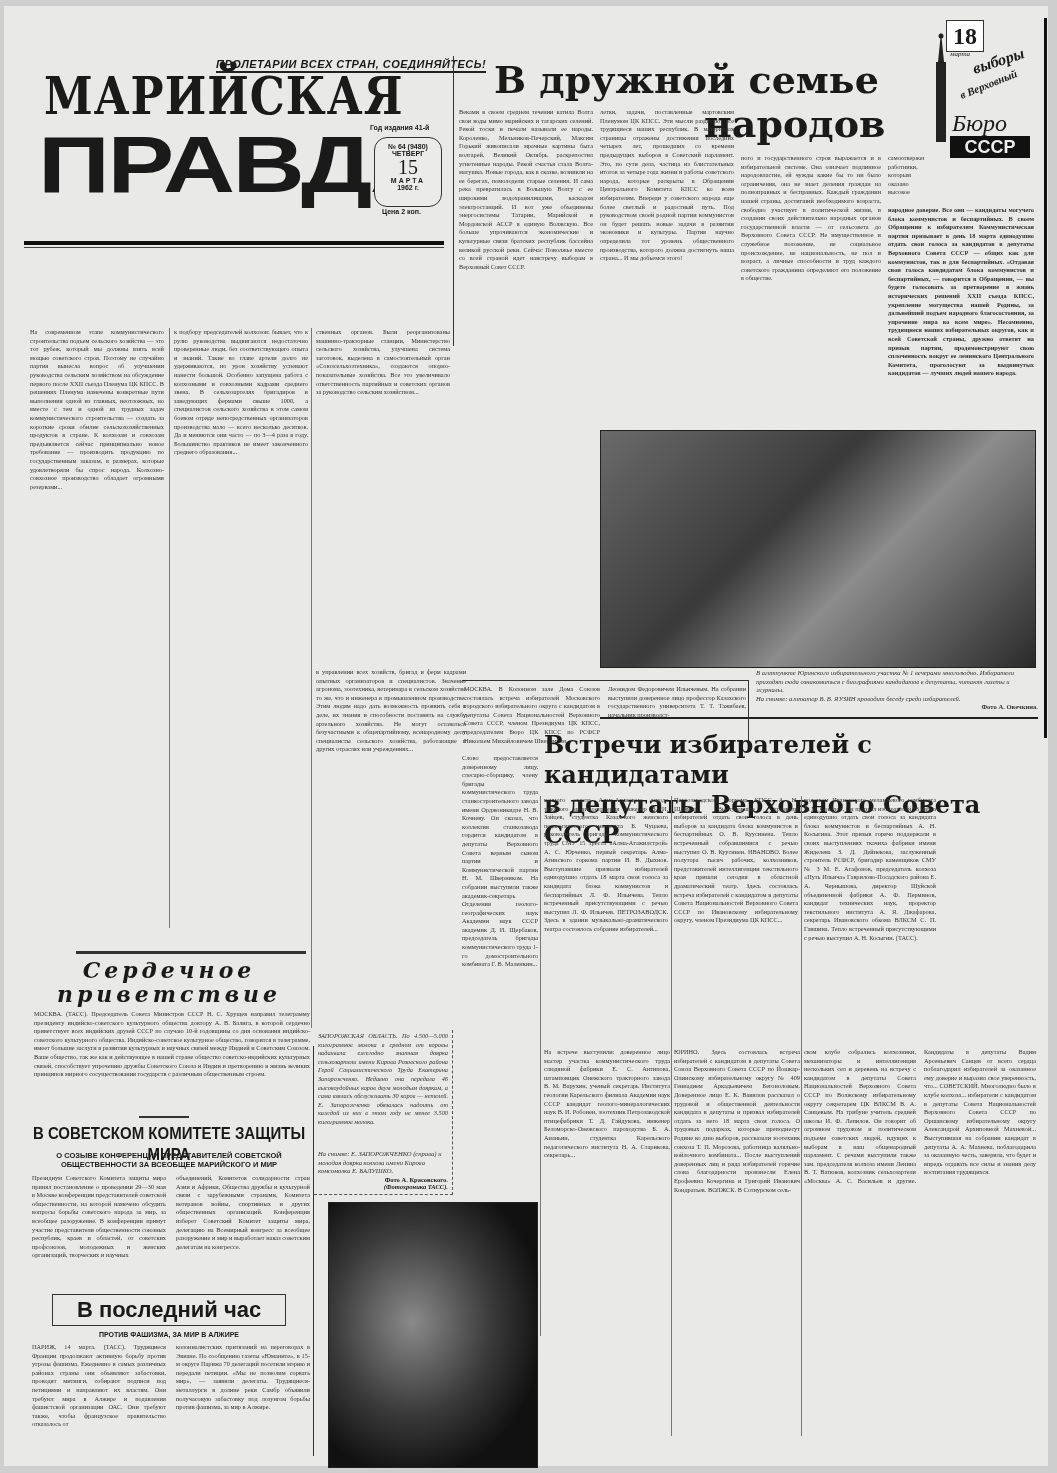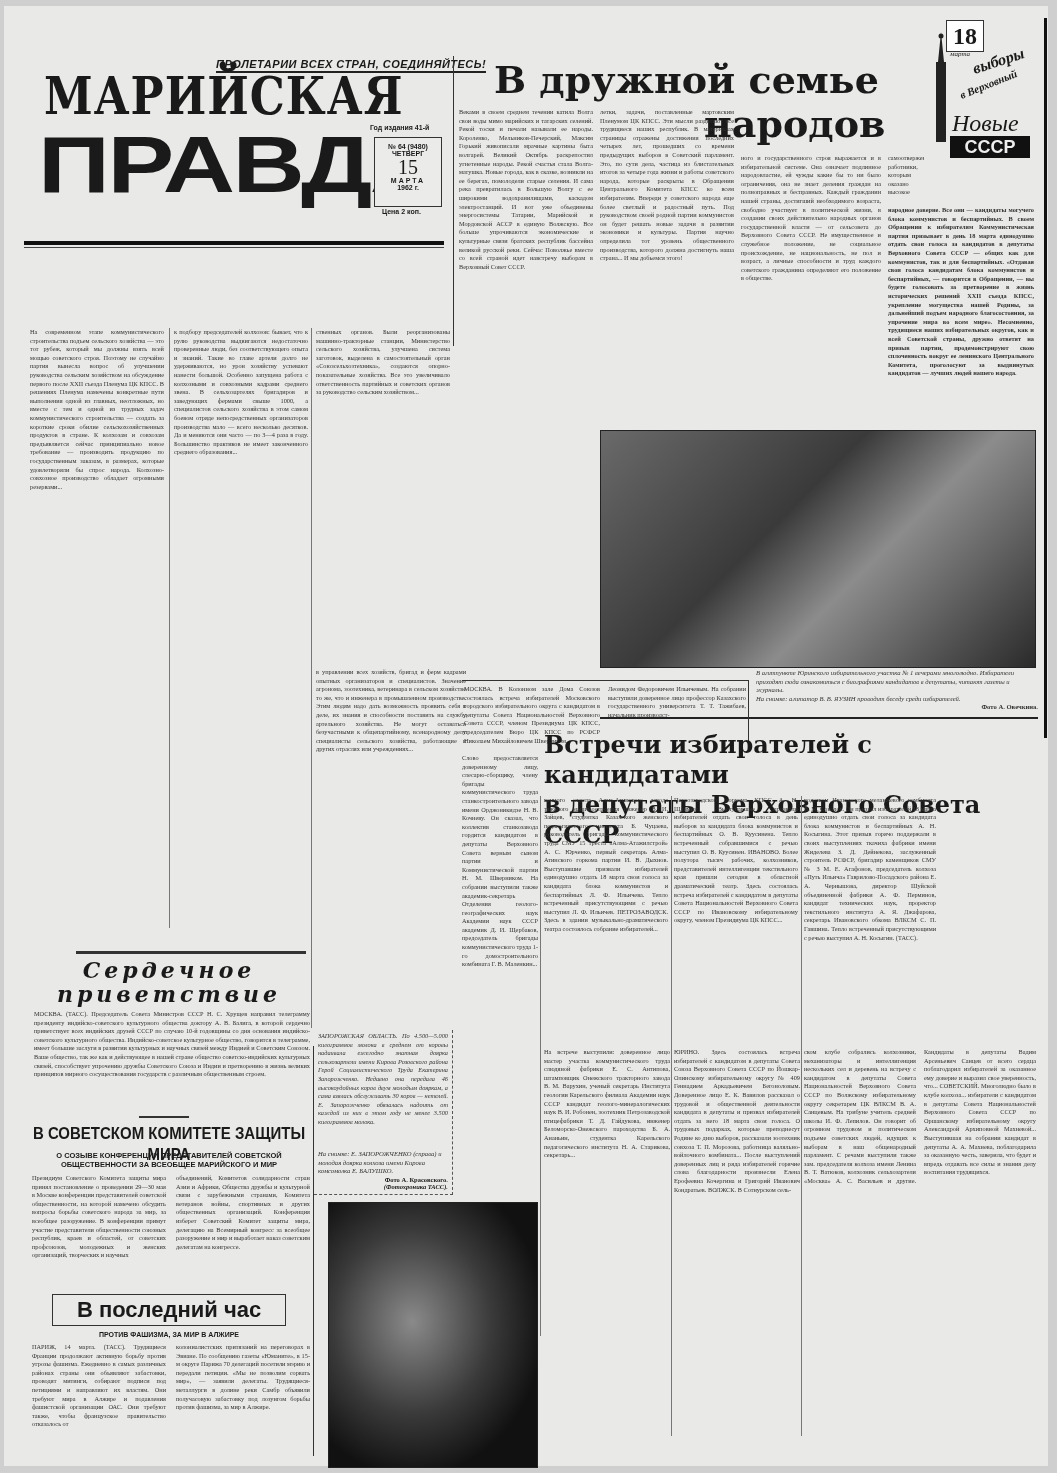--- a/index.html
+++ b/index.html
@@ -23,21 +23,21 @@
 </style>
 </head>
 <body>
 
 <div class="page">
 
   <div class="abs motto" style="left:192px;top:52px;margin-left:20px;">ПРОЛЕТАРИИ ВСЕХ СТРАН, СОЕДИНЯЙТЕСЬ!</div>
   <div class="abs mast1" style="left:40px;top:64px;">МАРИЙСКАЯ</div>
   <div class="abs mast2" style="left:34px;top:120px;">ПРАВДА</div>
   <div class="abs" style="left:366px;top:118px;font-family:'Liberation Sans',sans-serif;font-weight:bold;font-size:7px;">Год издания 41-й</div>
-  <div class="abs datebox" style="left:370px;top:131px;width:66px;height:68px;">
+  <div class="abs datebox" style="left:370px;top:131px;width:66px;height:68px;border-radius:13px;">
     <div style="font-size:7px;margin-top:5px;">№ 64 (9480)</div>
     <div style="font-size:7px;">ЧЕТВЕРГ</div>
     <div style="font-family:'Liberation Serif',serif;font-size:20px;line-height:20px;font-weight:normal;">15</div>
     <div style="font-size:7px;letter-spacing:2px;">МАРТА</div>
     <div style="font-size:7px;">1962 г.</div>
   </div>
   <div class="abs" style="left:378px;top:202px;font-family:'Liberation Sans',sans-serif;font-weight:bold;font-size:7px;">Цена 2 коп.</div>
   <div class="abs rule" style="left:20px;top:235px;width:420px;"></div>
   <div class="abs" style="left:20px;top:241px;width:420px;height:1px;background:#444;"></div>
 
@@ -61,21 +61,21 @@
     <div class="abs boxed" style="left:12px;top:2px;width:36px;height:30px;background:#fff;font-family:'Liberation Serif',serif;font-weight:bold;font-size:24px;text-align:center;line-height:30px;">18</div>
     <div class="abs" style="left:0px;top:14px;width:8px;height:110px;">
       <svg width="14" height="110" viewBox="0 0 14 110">
           <polygon points="7,0 10,30 12,30 12,110 2,110 2,30 4,30" fill="#222"></polygon>
           <circle cx="7" cy="4" r="2.5" fill="#222"></circle>
         </svg>
     </div>
     <div class="abs" style="left:16px;top:32px;font-size:7px;font-style:italic;">марта</div>
     <div class="abs" style="left:38px;top:34px;font-size:16px;font-style:italic;font-weight:bold;transform:rotate(-18deg);">выборы</div>
     <div class="abs" style="left:24px;top:60px;font-size:11px;font-style:italic;font-weight:bold;transform:rotate(-22deg);">в Верховный</div>
-    <div class="abs" style="left:18px;top:92px;font-size:24px;font-style:italic;">Новые</div>
+    <div class="abs" style="left:18px;top:92px;font-size:24px;font-style:italic;">Бюро</div>
     <div class="abs" style="left:16px;top:118px;width:80px;height:22px;background:#111;color:#eee;font-family:'Liberation Sans',sans-serif;font-weight:900;font-size:18px;text-align:center;line-height:22px;">СССР</div>
   </div>
   <div class="vline" style="left:1040px;top:12px;height:720px;background:#111;width:3px;"></div>
 
   <div class="abs photo" style="left:596px;top:424px;width:434px;height:236px;"></div>
   <div class="abs cap" style="left:752px;top:663px;width:282px;">
     <div>В агитпункте Юринского избирательного участка № 1 вечерами многолюдно. Избиратели приходят сюда ознакомиться с биографиями кандидатов в депутаты, читают газеты и журналы.</div>
     <div>На снимке: агитатор В. В. ЯУЗИН проводит беседу среди избирателей.</div>
     <div style="text-align:right;font-style:normal;font-weight:bold;">Фото А. Овечкина.</div>
   </div>

